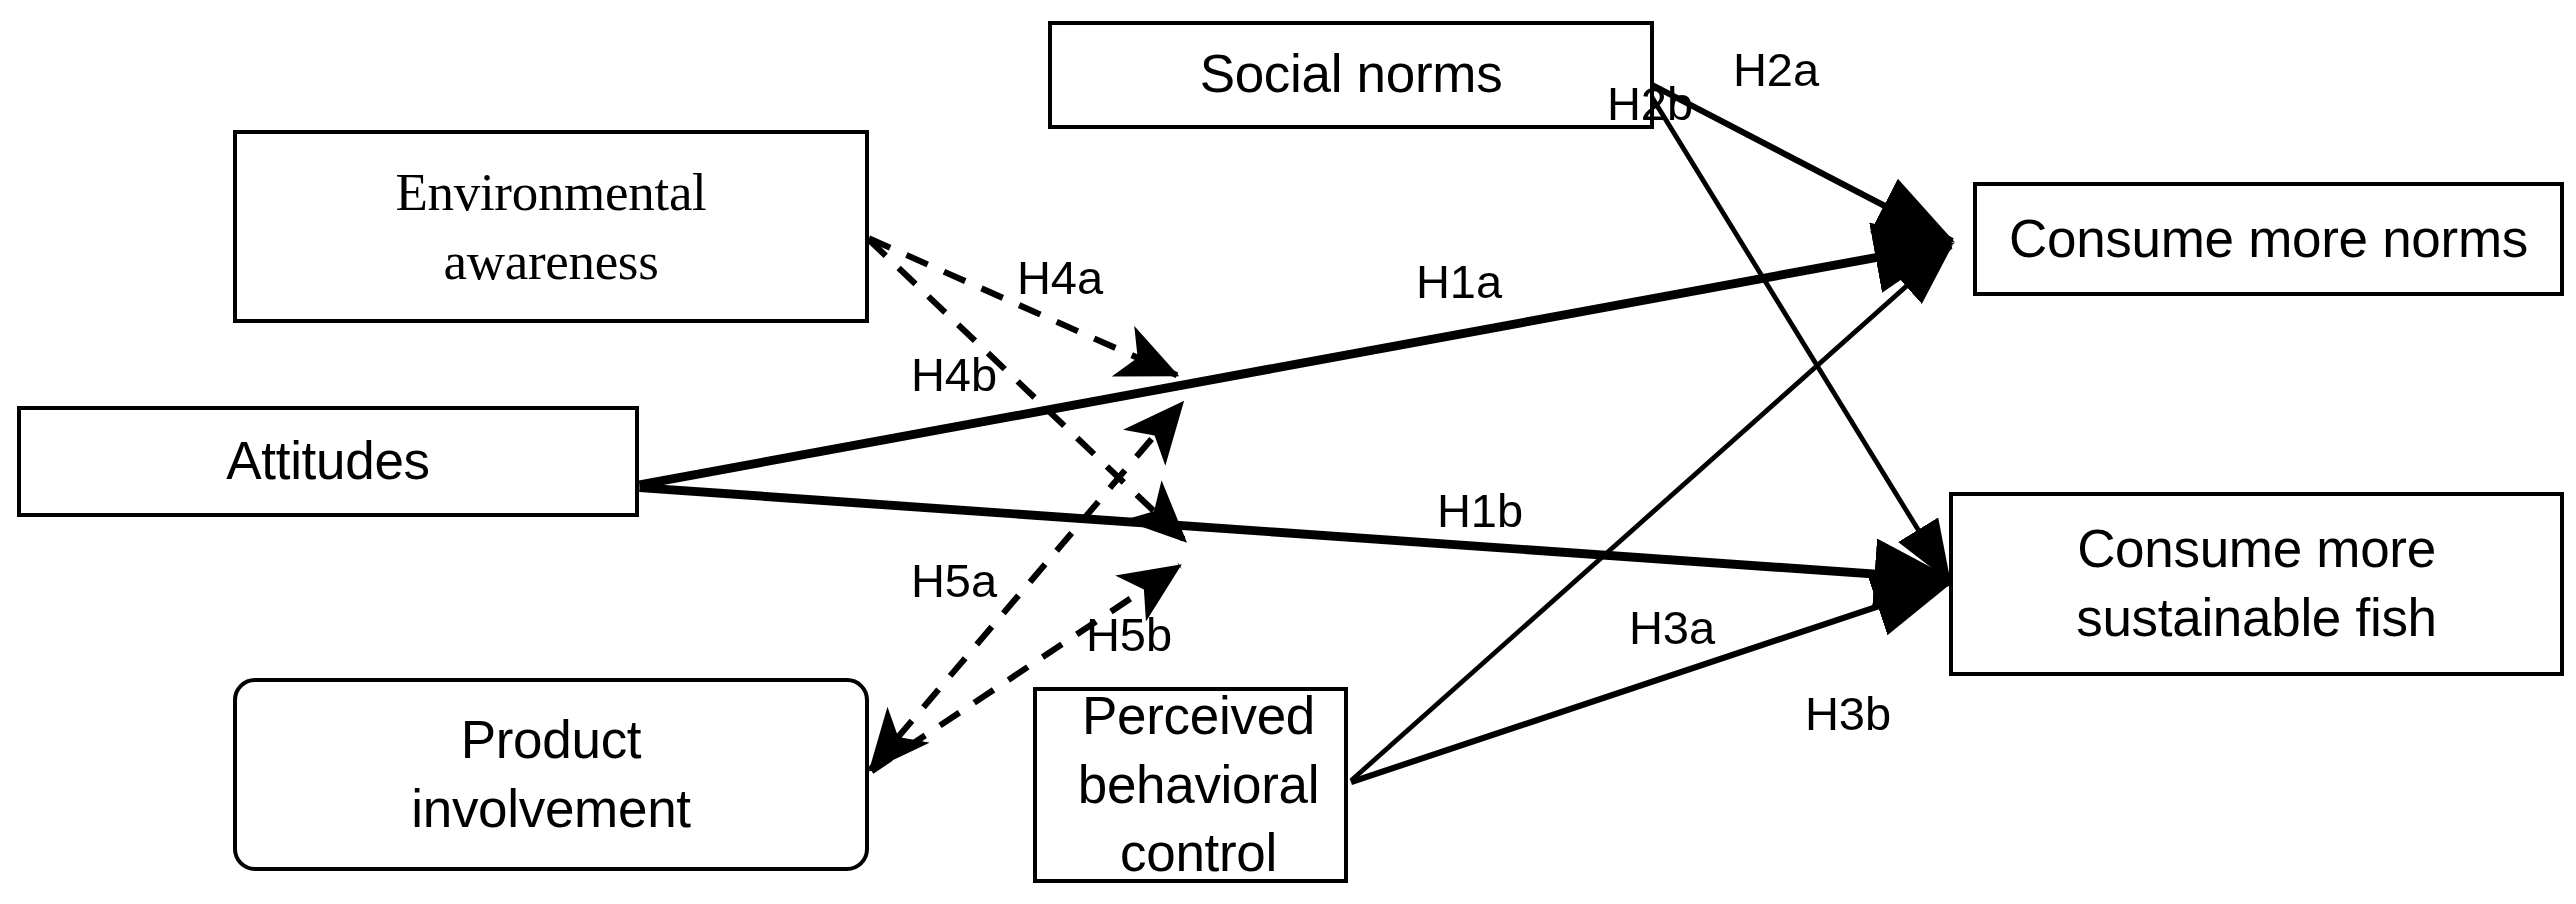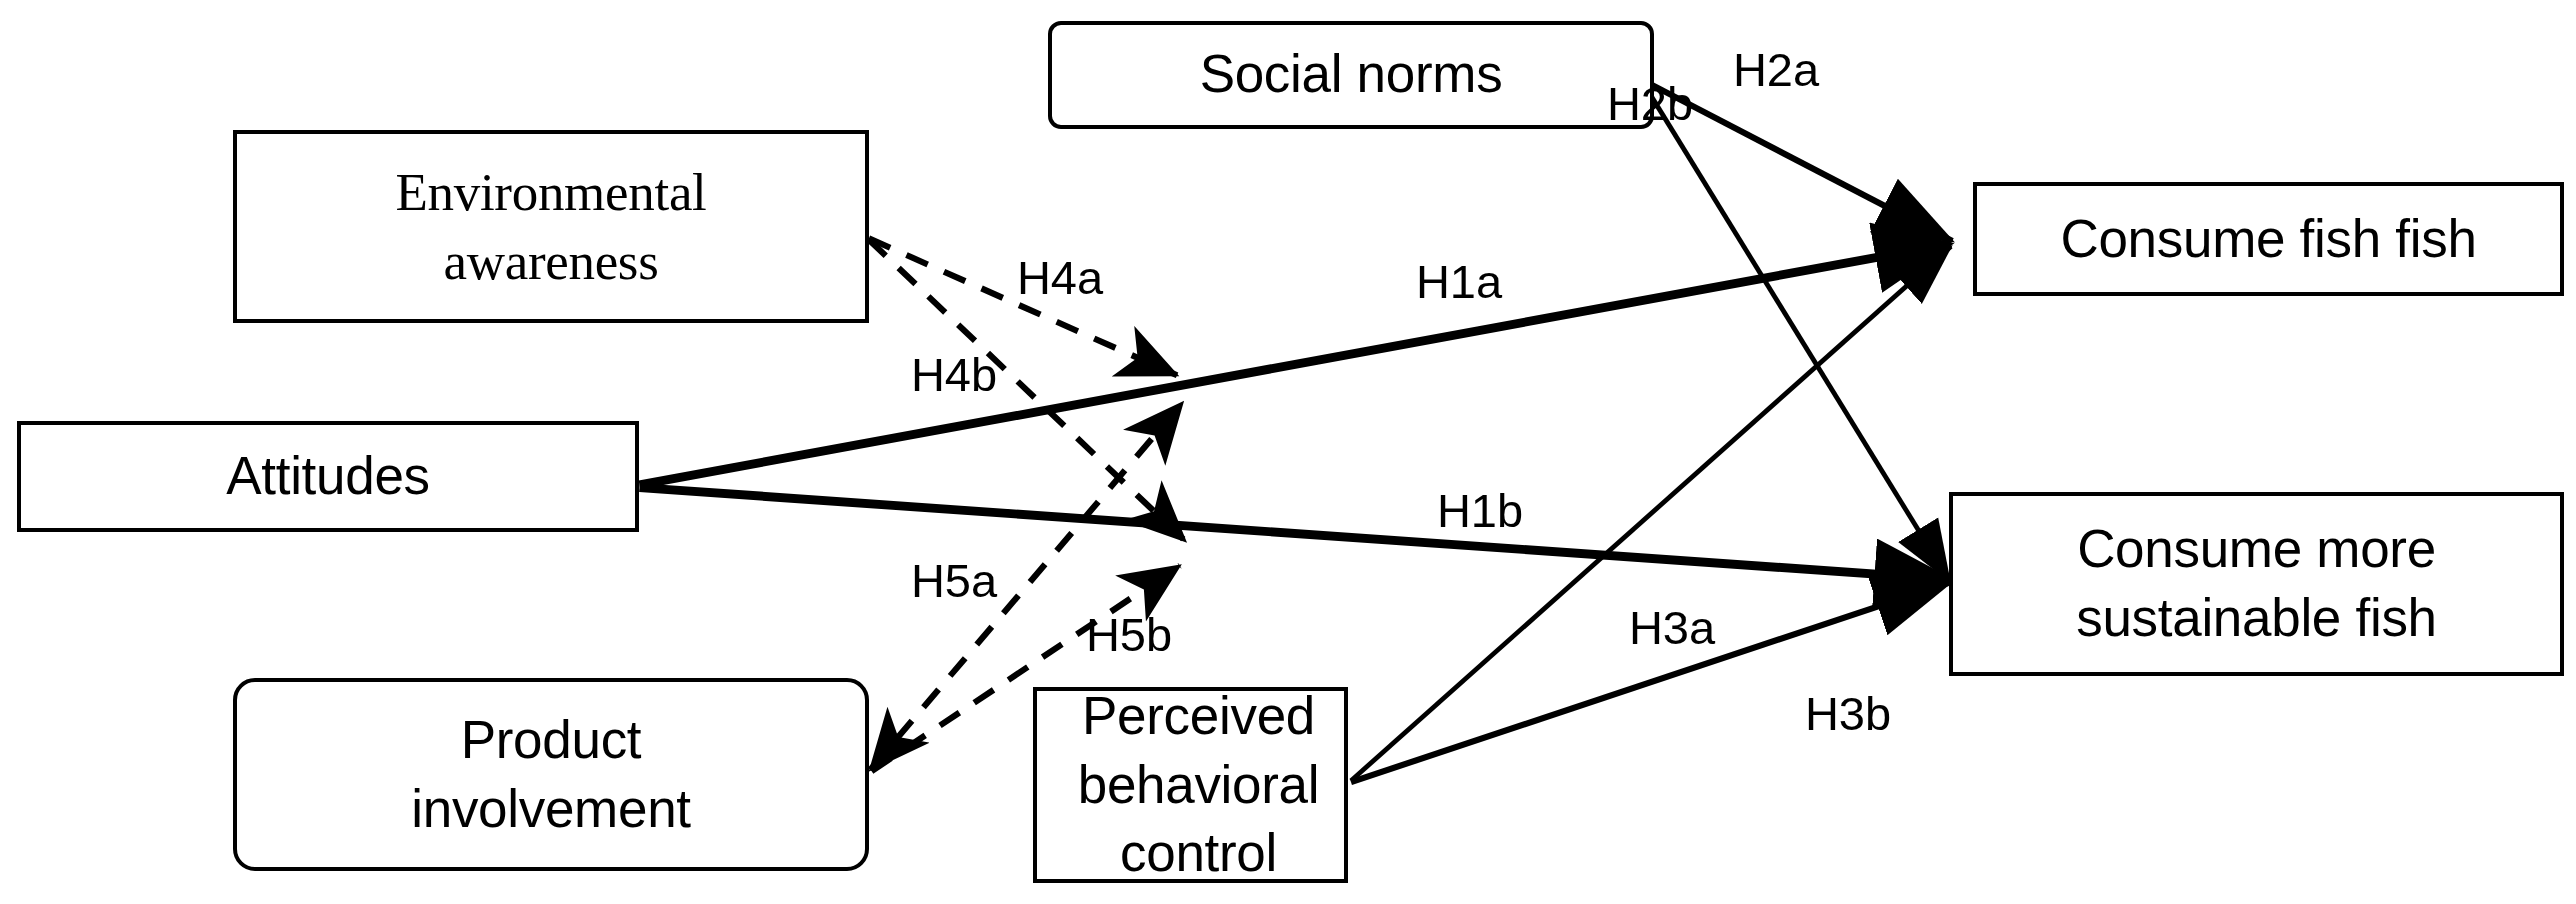--- a/index.html
+++ b/index.html
@@ -96,40 +96,40 @@
     <line x1="1270" y1="1124" x2="1726" y2="588" stroke="#000000" stroke-width="9" stroke-dasharray="34 26" marker-end="url(#arrow-dashed)" marker-start="url(#arrow-dashed-start)"></line>
 
     <line x1="1272" y1="1126" x2="1722" y2="826" stroke="#000000" stroke-width="9" stroke-dasharray="34 26" marker-end="url(#arrow-dashed)"></line>
   </svg>
 
   <div class="node-box" style="left:233px; top:130px; width:636px; height:193px;font-family:Liberation Serif, serif;">
     <span class="node-label">Environmental
 awareness</span>
   </div>
 
-  <div class="node-box" style="left:1048px; top:20.6px; width:606px; height:108px;border-radius:13px;">
+  <div class="node-box" style="left:1048px; top:20.6px; width:606px; height:108px;">
     <span class="node-label">Social norms</span>
   </div>
 
-  <div class="node-box" style="left:17px; top:421px; width:622px; height:111px;">
+  <div class="node-box" style="left:17px; top:406px; width:622px; height:111px;">
     <span class="node-label">Attitudes</span>
   </div>
 
   <div class="node-box" style="left:233px; top:678px; width:636px; height:193px;border-radius:22px;">
     <span class="node-label">Product
 involvement</span>
   </div>
 
   <div class="node-box" style="left:1033px; top:687px; width:315px; height:196px;padding-left:16px;">
     <span class="node-label">Perceived
 behavioral control</span>
   </div>
 
   <div class="node-box" style="left:1973px; top:182px; width:591px; height:114px;">
-    <span class="node-label">Consume fish fish</span>
+    <span class="node-label">Consume more norms</span>
   </div>
 
   <div class="node-box" style="left:1949px; top:492px; width:615px; height:184px;">
     <span class="node-label">Consume more
 sustainable fish</span>
   </div>
 
   <div class="edge-label" style="left:1459px; top:281px;">H1a</div>
 
   <div class="edge-label" style="left:1480px; top:510px;">H1b</div>

